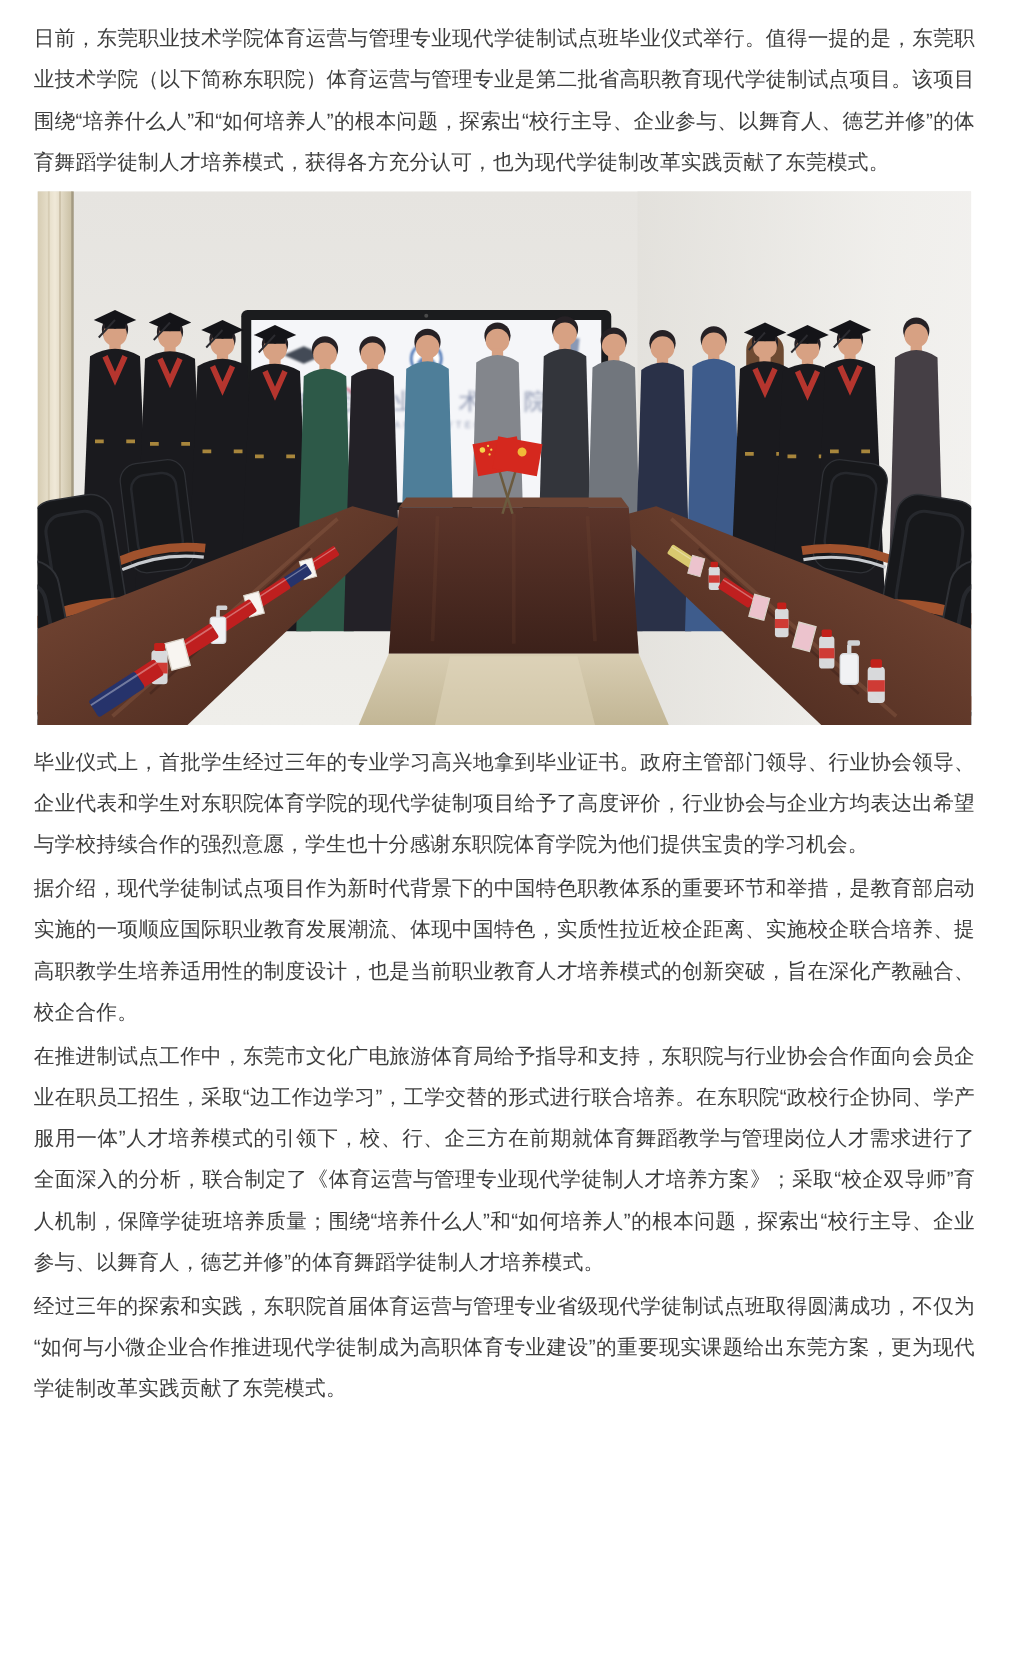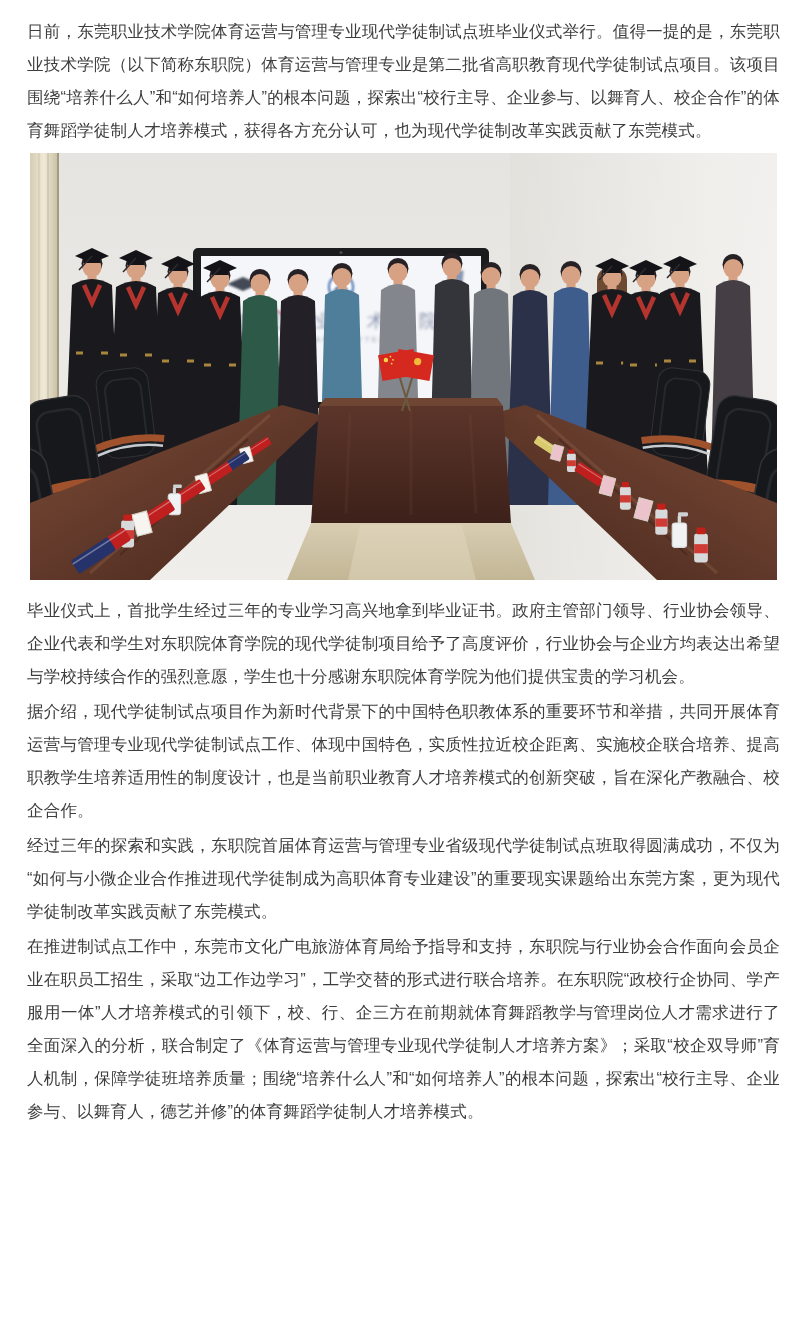--- a/index.html
+++ b/index.html
@@ -26,21 +26,21 @@
     color:#9b9b9b;
     letter-spacing:.5px;
   }
   .byline span{margin-right:30px;}
 </style>
 </head>
 <body>
 
 <main class="article">
 
-  <p class="body-para">日前，东莞职业技术学院体育运营与管理专业现代学徒制试点班毕业仪式举行。值得一提的是，东莞职业技术学院（以下简称东职院）体育运营与管理专业是第二批省高职教育现代学徒制试点项目。该项目围绕“培养什么人”和“如何培养人”的根本问题，探索出“校行主导、企业参与、以舞育人、校企合作”的体育舞蹈学徒制人才培养模式，获得各方充分认可，也为现代学徒制改革实践贡献了东莞模式。</p>
+  <p class="body-para">日前，东莞职业技术学院体育运营与管理专业现代学徒制试点班毕业仪式举行。值得一提的是，东莞职业技术学院（以下简称东职院）体育运营与管理专业是第二批省高职教育现代学徒制试点项目。该项目围绕“培养什么人”和“如何培养人”的根本问题，探索出“校行主导、企业参与、以舞育人、德艺并修”的体育舞蹈学徒制人才培养模式，获得各方充分认可，也为现代学徒制改革实践贡献了东莞模式。</p>
 
   <figure class="photo">
     <svg width="747" height="427" viewBox="0 0 747 427">
       <defs>
         <linearGradient id="wallGrad" x1="0" y1="0" x2="0" y2="1">
           <stop offset="0" stop-color="#e6e4e0"></stop>
             <stop offset="1" stop-color="#efeeea"></stop>
         </linearGradient>
         <linearGradient id="wallSide" x1="0" y1="0" x2="1" y2="0">
           <stop offset="0" stop-color="#e2e0db"></stop>
@@ -389,18 +389,18 @@
           <g transform="translate(671 394.2) rotate(0) scale(1.525)">
             <rect x="-4.5" y="-9" width="9" height="19" rx="2" fill="#e3e7ea" opacity="0.92"></rect>
             <rect x="-4.5" y="-2" width="9" height="6" fill="#cf3b35"></rect>
             <rect x="-3" y="-13" width="6" height="4.5" rx="1" fill="#c2201a"></rect>
           </g>
         </g>
     </svg>
   </figure>
 
   <p class="body-para">毕业仪式上，首批学生经过三年的专业学习高兴地拿到毕业证书。政府主管部门领导、行业协会领导、企业代表和学生对东职院体育学院的现代学徒制项目给予了高度评价，行业协会与企业方均表达出希望与学校持续合作的强烈意愿，学生也十分感谢东职院体育学院为他们提供宝贵的学习机会。</p>
-  <p class="body-para">据介绍，现代学徒制试点项目作为新时代背景下的中国特色职教体系的重要环节和举措，共同开展体育运营与管理专业现代学徒制试点工作、体现中国特色，实质性拉近校企距离、实施校企联合培养、提高职教学生培养适用性的制度设计，也是当前职业教育人才培养模式的创新突破，旨在深化产教融合、校企合作。</p>
+  <p class="body-para">据介绍，现代学徒制试点项目作为新时代背景下的中国特色职教体系的重要环节和举措，是教育部启动实施的一项顺应国际职业教育发展潮流、体现中国特色，实质性拉近校企距离、实施校企联合培养、提高职教学生培养适用性的制度设计，也是当前职业教育人才培养模式的创新突破，旨在深化产教融合、校企合作。</p>
+  <p class="body-para">在推进制试点工作中，东莞市文化广电旅游体育局给予指导和支持，东职院与行业协会合作面向会员企业在职员工招生，采取“边工作边学习”，工学交替的形式进行联合培养。在东职院“政校行企协同、学产服用一体”人才培养模式的引领下，校、行、企三方在前期就体育舞蹈教学与管理岗位人才需求进行了全面深入的分析，联合制定了《体育运营与管理专业现代学徒制人才培养方案》；采取“校企双导师”育人机制，保障学徒班培养质量；围绕“培养什么人”和“如何培养人”的根本问题，探索出“校行主导、企业参与、以舞育人，德艺并修”的体育舞蹈学徒制人才培养模式。</p>
   <p class="body-para">经过三年的探索和实践，东职院首届体育运营与管理专业省级现代学徒制试点班取得圆满成功，不仅为“如何与小微企业合作推进现代学徒制成为高职体育专业建设”的重要现实课题给出东莞方案，更为现代学徒制改革实践贡献了东莞模式。</p>
-  <p class="body-para">在推进制试点工作中，东莞市文化广电旅游体育局给予指导和支持，东职院与行业协会合作面向会员企业在职员工招生，采取“边工作边学习”，工学交替的形式进行联合培养。在东职院“政校行企协同、学产服用一体”人才培养模式的引领下，校、行、企三方在前期就体育舞蹈教学与管理岗位人才需求进行了全面深入的分析，联合制定了《体育运营与管理专业现代学徒制人才培养方案》；采取“校企双导师”育人机制，保障学徒班培养质量；围绕“培养什么人”和“如何培养人”的根本问题，探索出“校行主导、企业参与、以舞育人，德艺并修”的体育舞蹈学徒制人才培养模式。</p>
 
 
 </main>
 
 </body></html>

